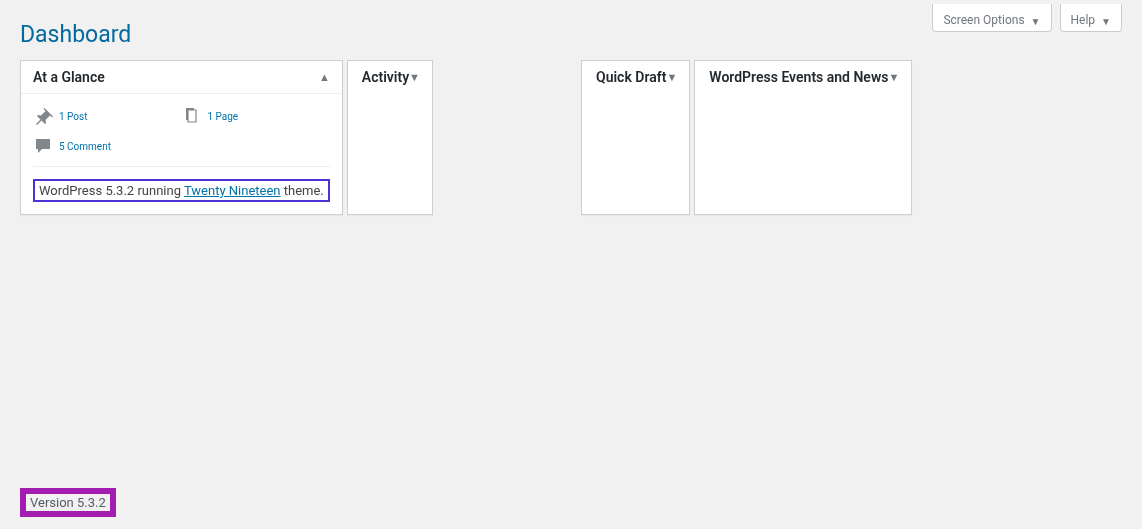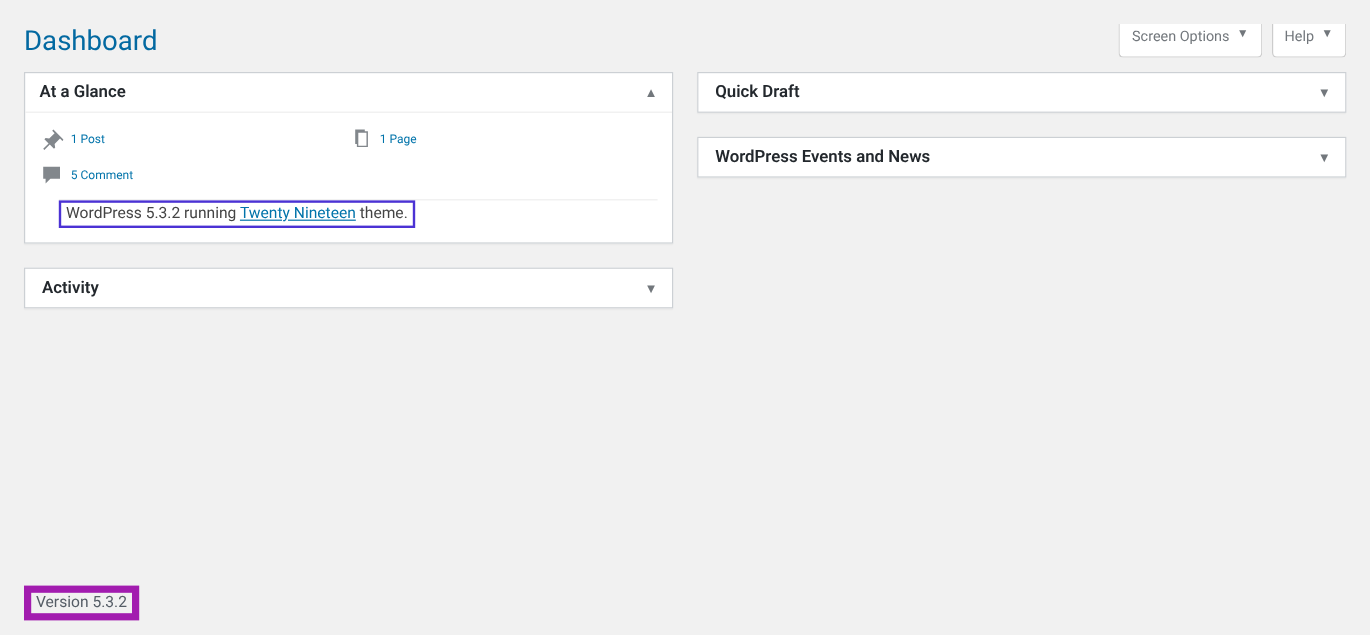--- a/index.html
+++ b/index.html
@@ -23,23 +23,22 @@
   .screen-btn {
     border: 1px solid #ccc;
     border-top: none;
     background: #fff;
     padding: 3px 10px 4px 10px;
     font-size: 12px;
     color: #72777c;
     border-radius: 0 0 4px 4px;
     height: 28px;
     display: flex;
-    align-items: flex-start;
+    align-items: flex-end;
     cursor: pointer;
-    margin-top: 16px;
   }
   .screen-btn .tri {
     margin-left: 6px;
     font-size: 10px;
     color: #72777c;
   }
   h1.page-title {
     font-size: 23px;
     font-weight: 400;
     color: #0369a1;
@@ -47,22 +46,22 @@
     margin-top: 12px;
   }
   .columns {
     display: flex;
     gap: 20px;
     padding: 8px 20px 0 20px;
   }
   .col {
     flex: 1;
     display: flex;
-    flex-direction: column;
-    gap: 20px;
+    flex-direction: row;
+    gap: 4px;
   }
   .postbox {
     background: #fff;
     border: 1px solid #ccd0d4;
     box-shadow: 0 1px 1px rgba(0,0,0,.04);
   }
   .pb-header {
     display: flex;
     align-items: center;
     justify-content: space-between;
@@ -101,23 +100,23 @@
   }
   .dashicon {
     width: 20px;
     height: 20px;
     color: #82878c;
     fill: #82878c;
     flex-shrink: 0;
   }
   .version-line {
     border-top: 1px solid #eee;
+    padding-top: 12px;
     font-size: 13px;
     color: #444;
-    margin-left: 16px;
   }
   .version-line .highlight-box {
     display: inline-block;
     border: 2px solid #4b32d4;
     padding: 2px 4px;
   }
   .version-line a {
     color: #0073aa;
     text-decoration: underline;
   }

